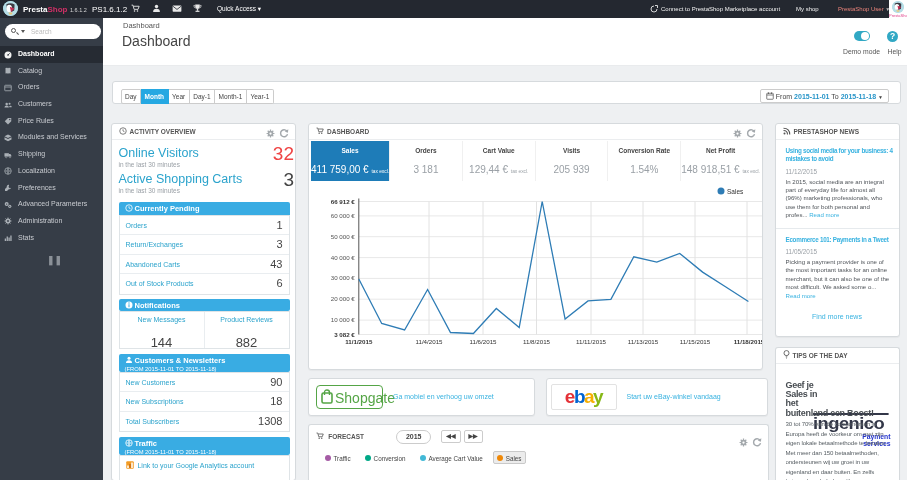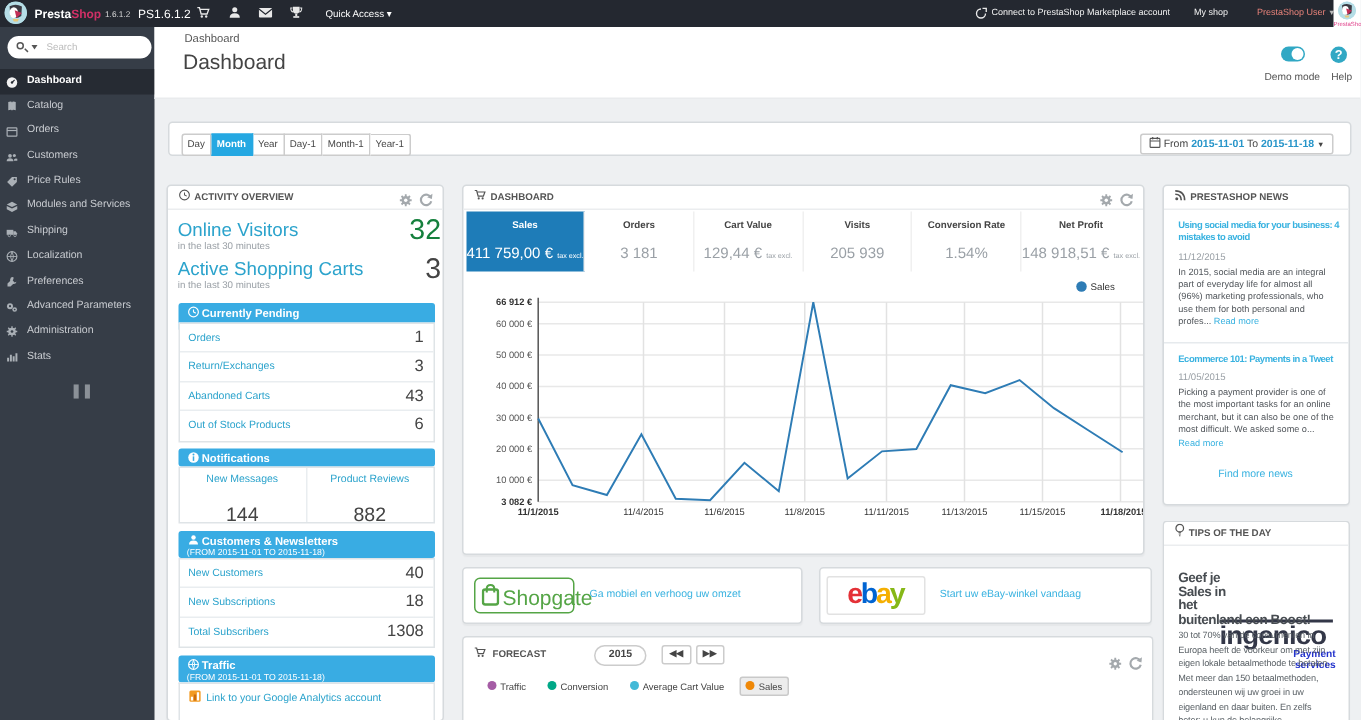--- a/index.html
+++ b/index.html
@@ -256,21 +256,21 @@
         <path d="M8 4.5 L8 8 L11 9.5" fill="none" stroke="#555" stroke-width="1.4"></path>
       </svg>ACTIVITY OVERVIEW<span class="picons"><svg width="9" height="9" viewBox="0 0 16 16">
           <circle cx="8" cy="8" r="5" fill="#a4a9ad"></circle>
           <circle cx="8" cy="8" r="2" fill="#fff"></circle>
           <path d="M8 1 L8 4 M8 12 L8 15 M1 8 L4 8 M12 8 L15 8 M3 3 L5.3 5.3 M10.7 10.7 L13 13 M13 3 L10.7 5.3 M5.3 10.7 L3 13" stroke="#a4a9ad" stroke-width="2.2"></path>
         </svg><span style="display:inline-block; width:4px;"></span><svg width="10" height="10" viewBox="0 0 16 16">
           <path d="M13.3 6.2 A5.6 5.6 0 1 0 13.6 9.8" fill="none" stroke="#a4a9ad" stroke-width="2.3"></path>
           <path d="M14.9 1.8 L14.3 7.4 L9.2 5.6 Z" fill="#a4a9ad"></path>
         </svg></span></div>
   <div class="ap cyan" style="top:22px; font-size:12.5px;">Online Visitors</div>
-  <div class="ap" style="top:19px; text-align:right; font-size:19px; color:#15803d;">32</div>
+  <div class="ap" style="top:19px; text-align:right; font-size:19px; color:#ef4444;">32</div>
   <div class="ap" style="top:37px; font-size:6.5px; color:#9aa0a6;">in the last 30 minutes</div>
   <div class="ap cyan" style="top:48px; font-size:12.5px;">Active Shopping Carts</div>
   <div class="ap" style="top:45px; text-align:right; font-size:19px; color:#444;">3</div>
   <div class="ap" style="top:63px; font-size:6.5px; color:#9aa0a6;">in the last 30 minutes</div>
 
   <div class="blue-banner" style="top:78px; height:19px;"><svg width="8" height="8" viewBox="0 0 16 16" style="vertical-align:-1px; margin-right:2px;">
         <circle cx="8" cy="8" r="6.5" fill="none" stroke="#fff" stroke-width="1.6"></circle>
         <path d="M8 4.5 L8 8 L11 9.5" fill="none" stroke="#fff" stroke-width="1.5"></path>
       </svg>Currently Pending</div>
   <div class="listbox" style="top:91px;">
@@ -294,21 +294,21 @@
         <div class="hd">Product Reviews</div>
         <div class="val">882</div>
       </div>
   </div>
 
   <div class="blue-banner" style="top:230.5px; height:17.5px;"><svg width="8" height="8" viewBox="0 0 16 16" style="vertical-align:-1px; margin-right:2px;">
         <circle cx="8" cy="4.5" r="3" fill="#fff"></circle>
         <path d="M2 14 Q2 8.5 8 8.5 Q14 8.5 14 14 Z" fill="#fff"></path>
       </svg>Customers &amp; Newsletters<span class="sub">(FROM 2015-11-01 TO 2015-11-18)</span></div>
   <div class="listbox" style="top:248px;">
-    <div class="lrow">New Customers<span class="num">40</span></div>
+    <div class="lrow">New Customers<span class="num">90</span></div>
     <div class="lrow">New Subscriptions<span class="num">18</span></div>
     <div class="lrow">Total Subscribers<span class="num">1308</span></div>
   </div>
 
   <div class="blue-banner" style="top:313.5px; height:17.5px;"><svg width="8" height="8" viewBox="0 0 16 16" style="vertical-align:-1px; margin-right:2px;">
         <circle cx="8" cy="8" r="6.5" fill="none" stroke="#fff" stroke-width="1.6"></circle>
         <path d="M2 8 L14 8 M8 2 Q11.5 8 8 14 Q4.5 8 8 2" fill="none" stroke="#fff" stroke-width="1.2"></path>
       </svg>Traffic<span class="sub">(FROM 2015-11-01 TO 2015-11-18)</span></div>
   <div class="listbox" style="top:331.5px; height:26.5px; border-bottom:none;">
     <div class="lrow" style="border-bottom:none;"><svg width="8" height="8" viewBox="0 0 16 16" style="vertical-align:-1px; margin-right:2px;">

